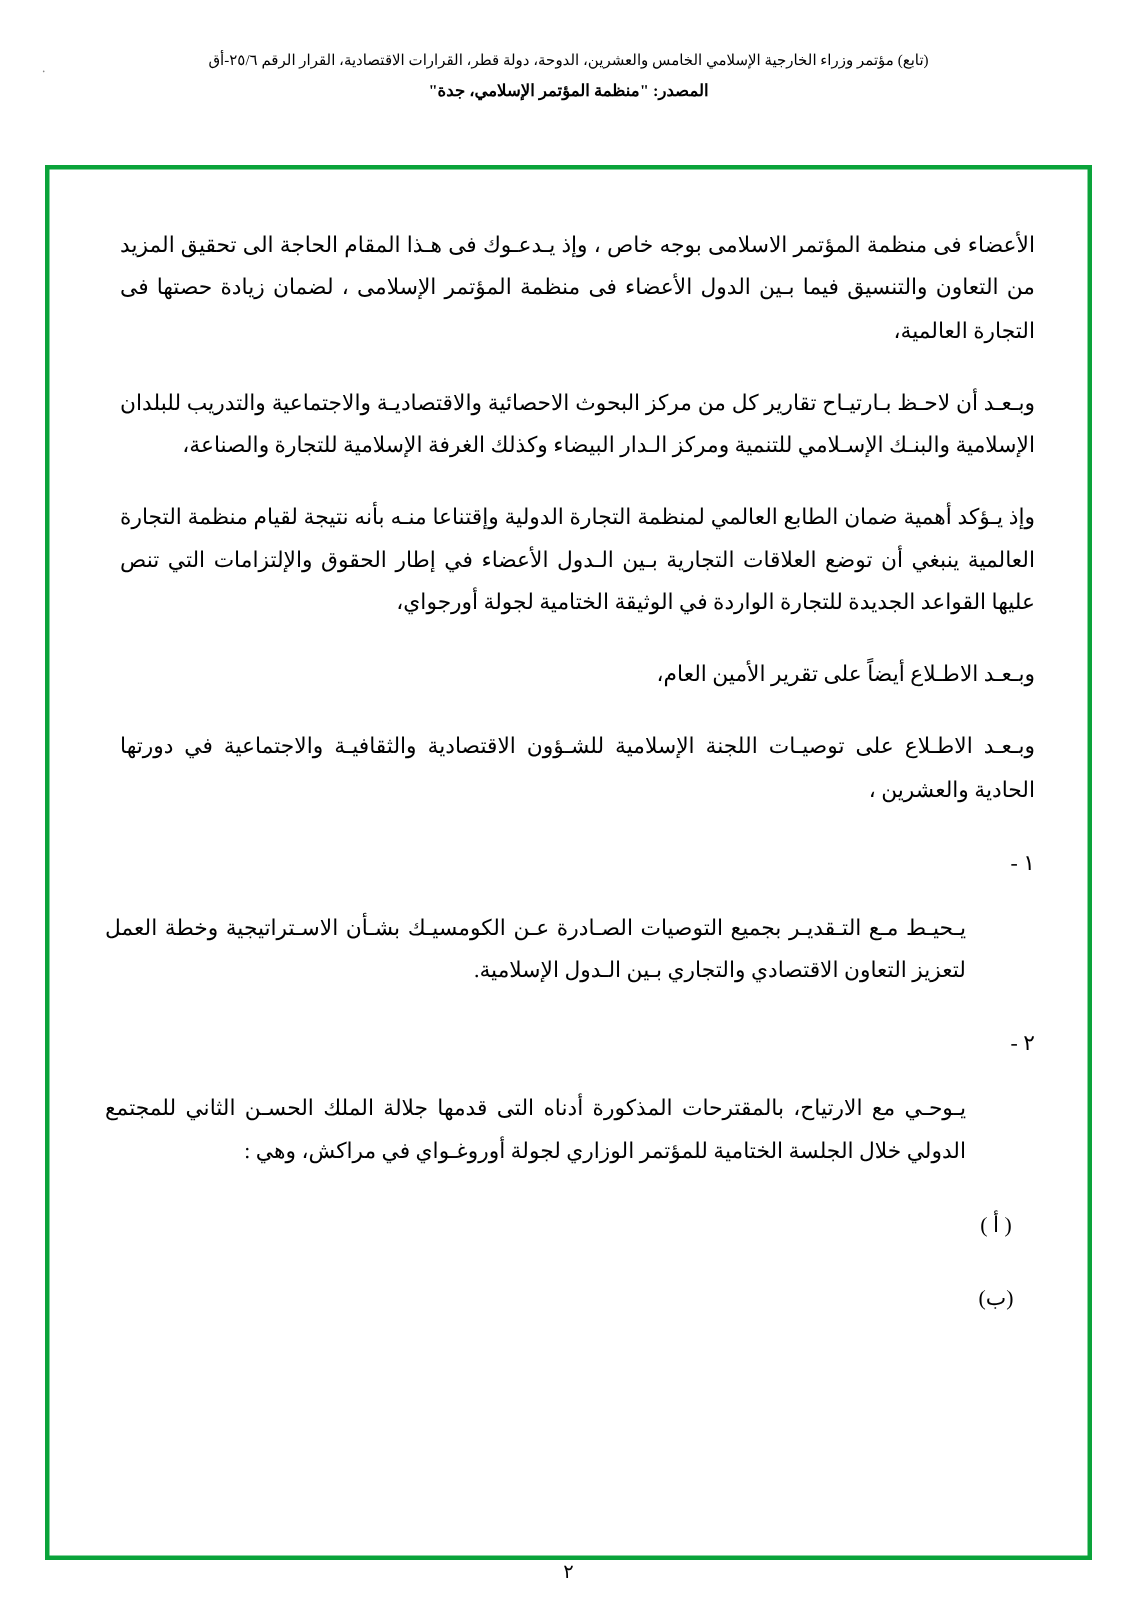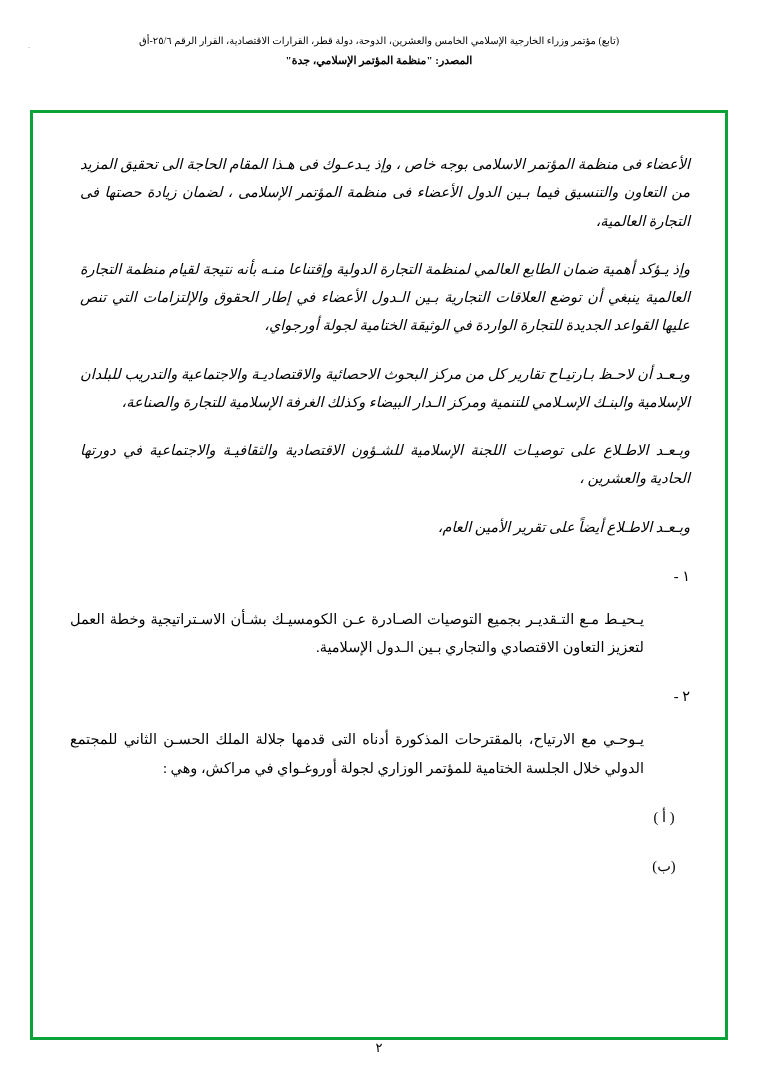--- a/index.html
+++ b/index.html
@@ -64,21 +64,20 @@
     width: 620px;
     direction: rtl;
     text-align: justify;
     font-size: 14.5px;
     line-height: 1.95;
   }
   p.para {
     margin: 0 0 20px 10px;
     text-align: justify;
     text-justify: inter-word;
-    font-style: italic;
   }
   p.para:last-child { margin-bottom: 0; }
   .numbered {
     display: flex;
     flex-direction: row;
     margin: 0 0 20px 0;
     align-items: flex-start;
   }
   .num-marker {
     flex: 0 0 46px;
@@ -132,27 +131,27 @@
     <div class="header-line1">(تابع) مؤتمر وزراء الخارجية الإسلامي الخامس والعشرين، الدوحة، دولة قطر، القرارات الاقتصادية، القرار الرقم ٢٥/٦-أق</div>
     <div class="header-line2">المصدر: "منظمة المؤتمر الإسلامي، جدة"</div>
   </div>
 
   <div class="frame"></div>
 
   <div class="content">
 
     <p class="para">الأعضاء فى منظمة المؤتمر الاسلامى بوجه خاص ، وإذ يـدعـوك فى هـذا المقام الحاجة الى تحقيق المزيد من التعاون والتنسيق فيما بـين الدول الأعضاء فى منظمة المؤتمر الإسلامى ، لضمان زيادة حصتها فى التجارة العالمية،</p>
 
+    <p class="para">وبـعـد أن لاحـظ بـارتيـاح  تقارير كل من مركز البحوث الاحصائية والاقتصاديـة والاجتماعية والتدريب للبلدان الإسلامية  والبنـك الإسـلامي للتنمية ومركز الـدار البيضاء وكذلك الغرفة الإسلامية للتجارة والصناعة،</p>
+
     <p class="para">وإذ يـؤكد أهمية ضمان الطابع العالمي لمنظمة التجارة الدولية وإقتناعا منـه بأنه نتيجة لقيام منظمة التجارة العالمية ينبغي أن توضع العلاقات التجارية بـين الـدول الأعضاء في إطار الحقوق والإلتزامات التي تنص عليها القواعد الجديدة للتجارة الواردة في الوثيقة الختامية لجولة أورجواي،</p>
 
-    <p class="para">وبـعـد أن لاحـظ بـارتيـاح  تقارير كل من مركز البحوث الاحصائية والاقتصاديـة والاجتماعية والتدريب للبلدان الإسلامية  والبنـك الإسـلامي للتنمية ومركز الـدار البيضاء وكذلك الغرفة الإسلامية للتجارة والصناعة،</p>
+    <p class="para">وبـعـد الاطـلاع أيضاً على تقرير الأمين العام،</p>
 
     <p class="para">وبـعـد الاطـلاع على توصيـات اللجنة الإسلامية للشـؤون الاقتصادية والثقافيـة والاجتماعية في دورتها الحادية والعشرين ،</p>
-
-    <p class="para">وبـعـد الاطـلاع أيضاً على تقرير الأمين العام،</p>
 
     <div class="numbered">
       <div class="num-marker">١ -</div>
       <div class="num-body">يـحيـط مـع التـقديـر بجميع التوصيات الصـادرة عـن الكومسيـك بشـأن الاسـتراتيجية وخطة العمل لتعزيز التعاون الاقتصادي والتجاري بـين الـدول الإسلامية.</div>
     </div>
 
     <div class="numbered">
       <div class="num-marker">٢ -</div>
       <div class="num-body">يـوحـي مع الارتياح، بالمقترحات المذكورة أدناه التى قدمها جلالة الملك الحسـن الثاني للمجتمع الدولي خلال الجلسة الختامية للمؤتمر الوزاري لجولة أوروغـواي في مراكش، وهي :</div>
     </div>

